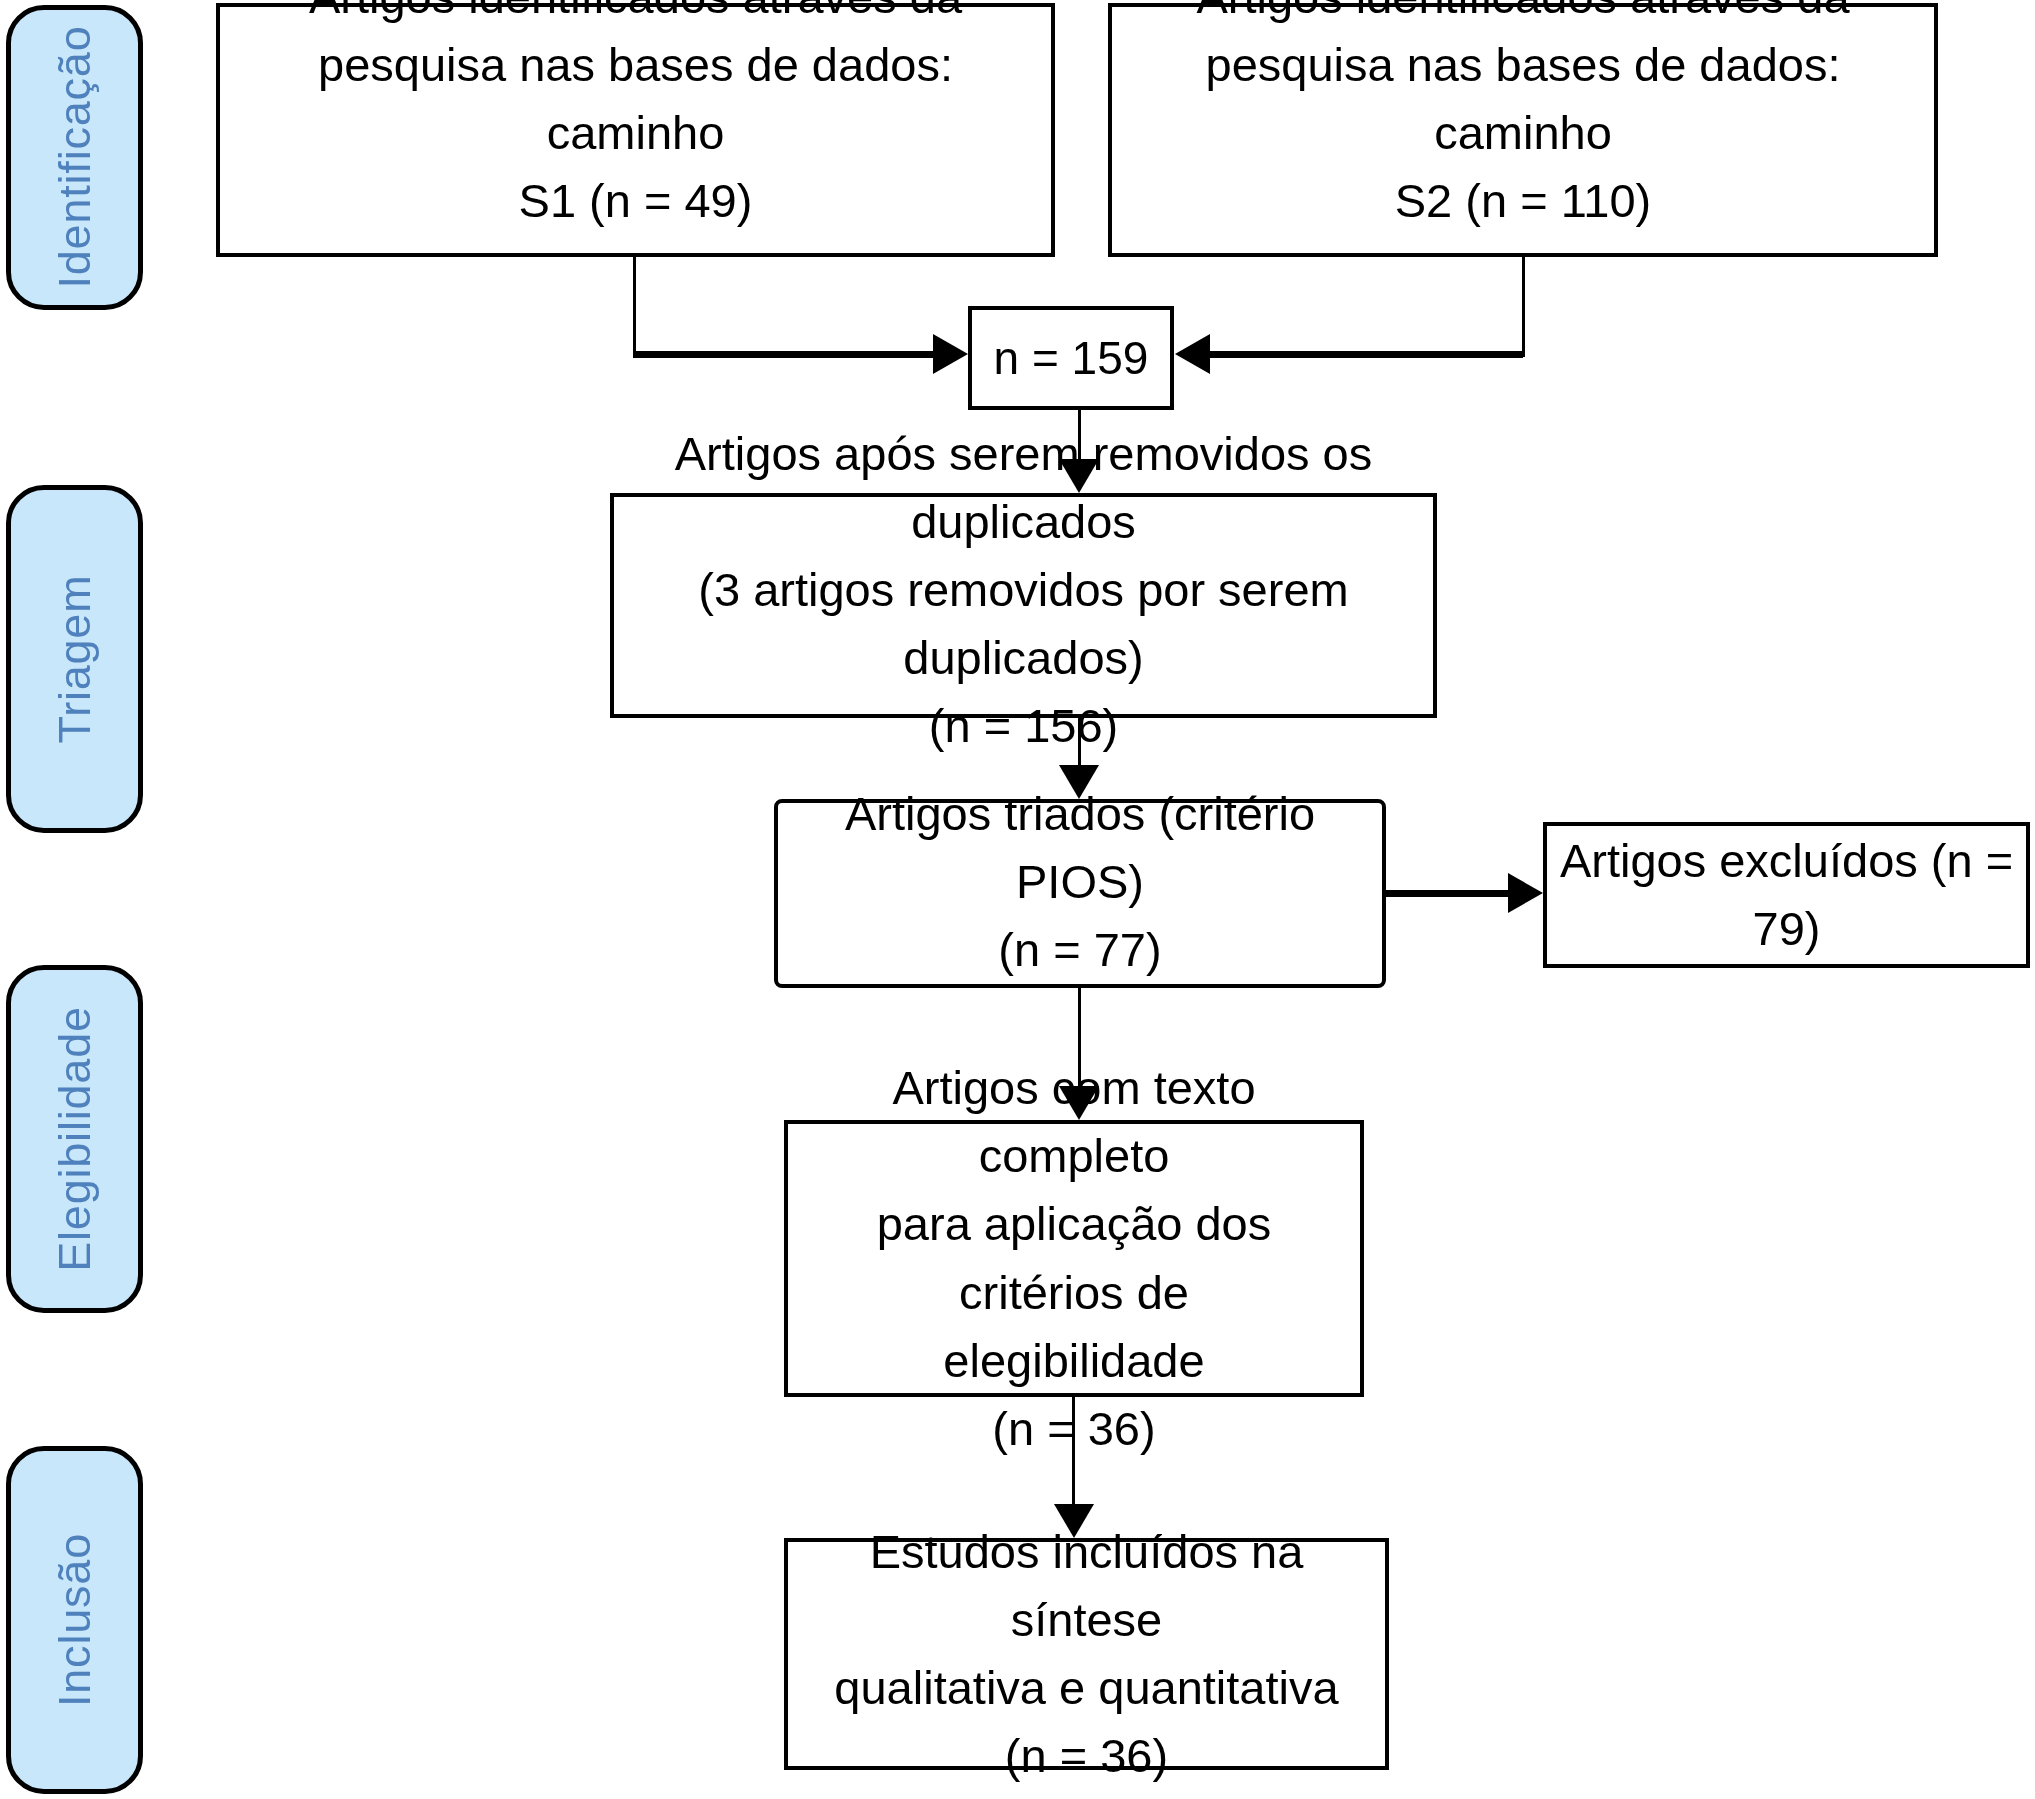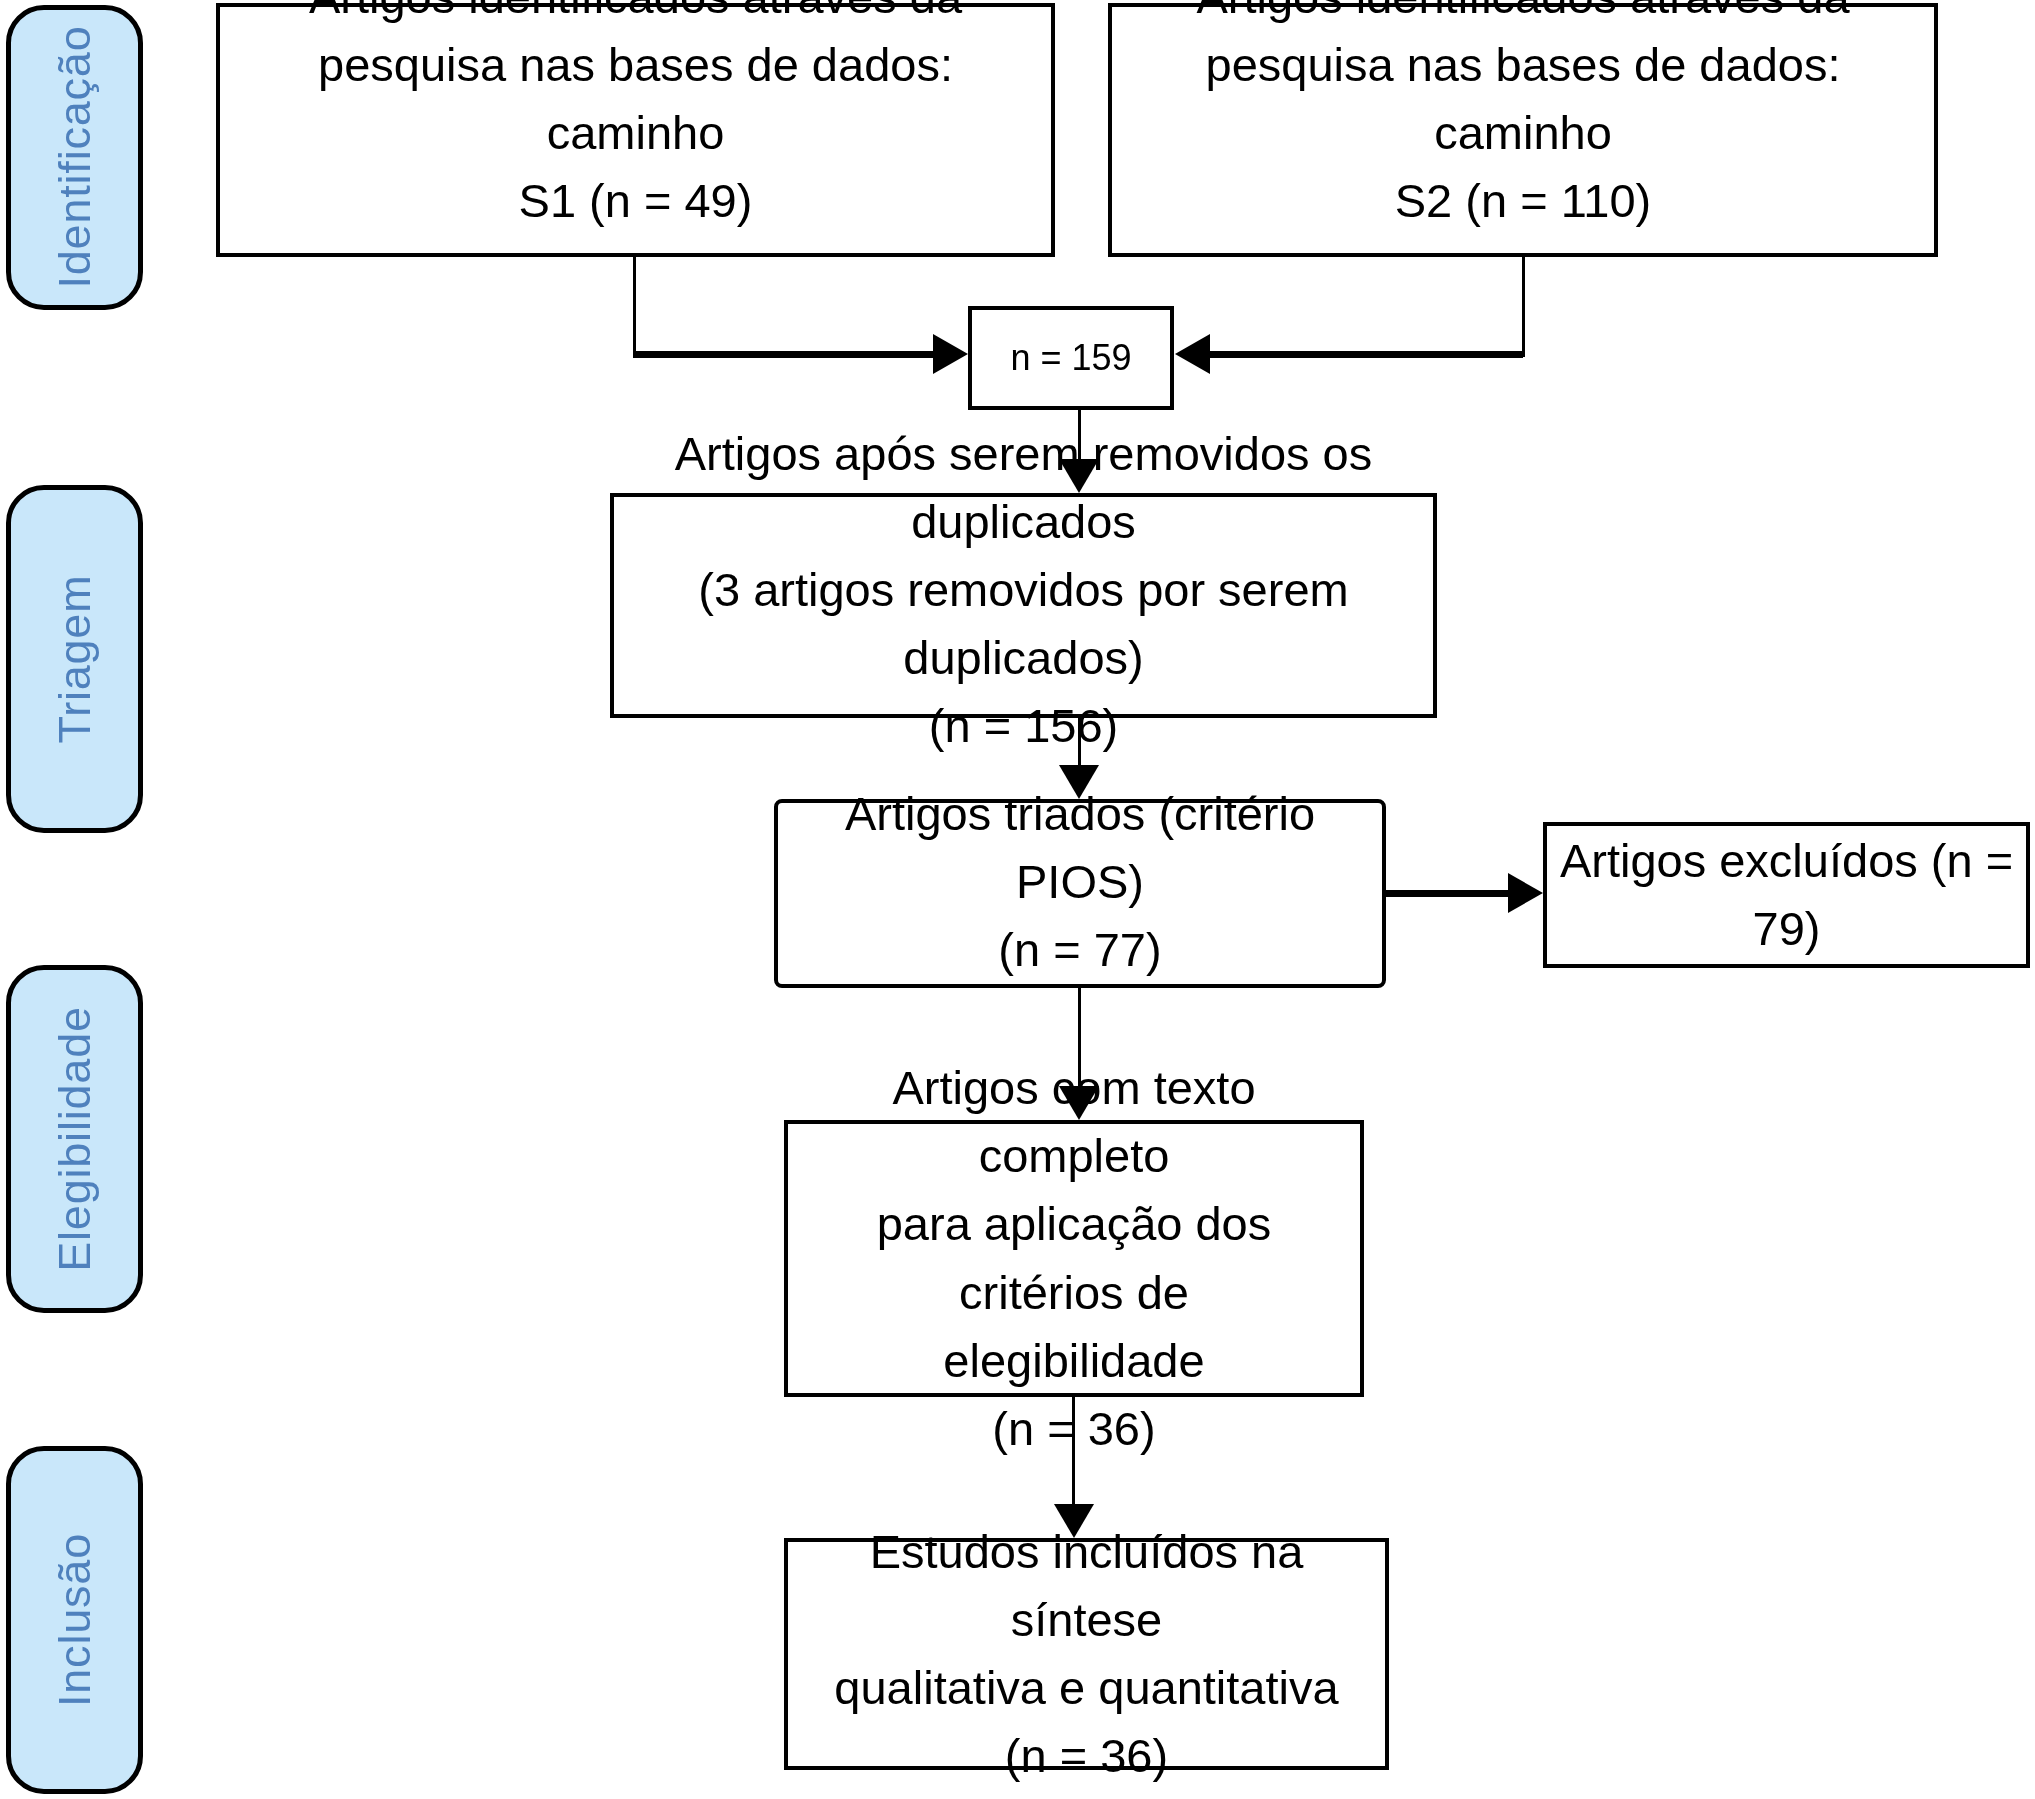--- a/index.html
+++ b/index.html
@@ -44,21 +44,21 @@
     justify-content: center;
   }
   .box-text {
     white-space: pre-line;
     text-align: center;
     font-size: 47px;
     line-height: 1.45;
     color: #000000;
     padding: 0 15.4px;
   }
-  .pool-text { font-size: 36px; }
+  .pool-text { font-size: 46px; }
   .pad-b-80 { padding-bottom: 62px; }
   .pad-b-40 { padding-bottom: 31px; }
   .pad-b-30 { padding-bottom: 23px; }
 
   
   .vline { position: absolute; width: 3.1px; background: #000000; }
   .hline { position: absolute; height: 7px; background: #000000; }
   .ah-down {
     position: absolute; width: 0; height: 0;
     border-left: 20px solid transparent;

